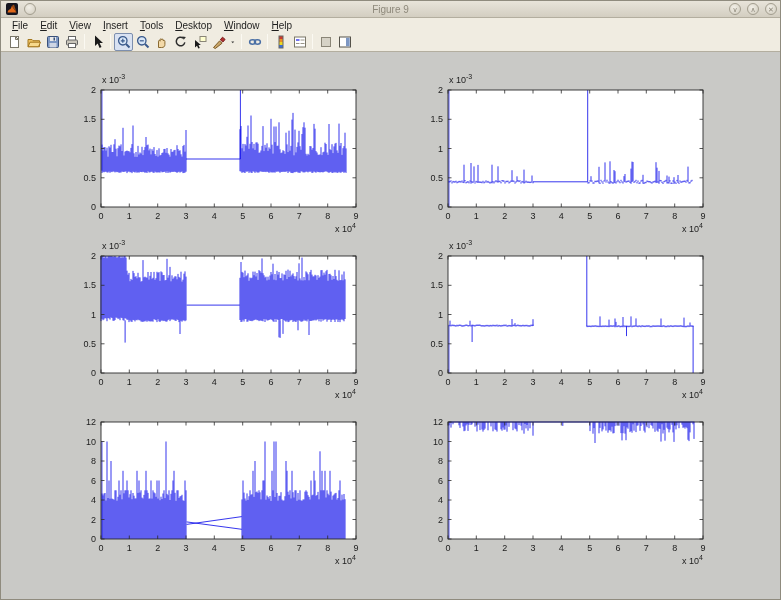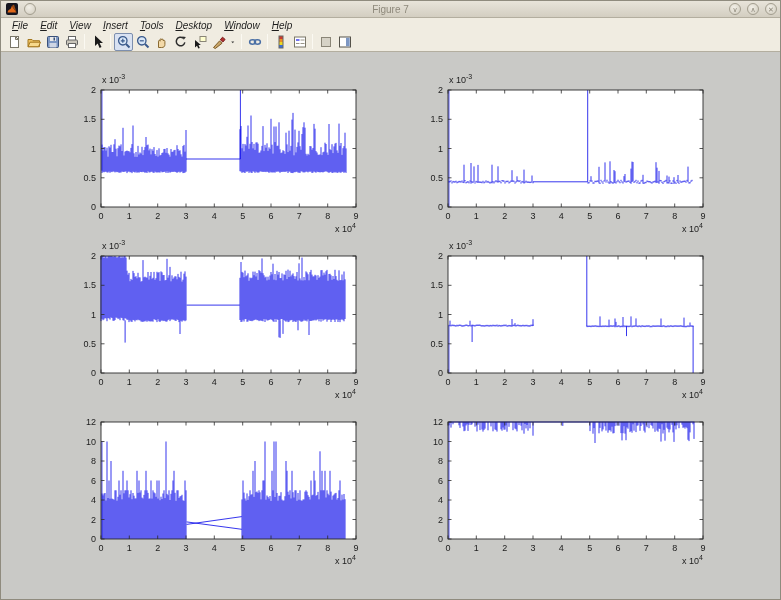--- a/index.html
+++ b/index.html
@@ -26,21 +26,21 @@
   .title-text{
     position:absolute;left:0;right:0;text-align:center;
     font-size:10px;color:#8e897b;pointer-events:none;
   }
   .win-controls{margin-left:auto;display:flex;gap:3px;}
   
   .menubar{
     height:14px;background:#f0ece1;display:flex;align-items:center;
     padding-left:5px;font-size:10px;color:#1d1d1d;
   }
-  .menu-item{padding:0 6px;cursor:default;font-style:italic;}
+  .menu-item{padding:0 6px;cursor:default;}
   
   .toolbar{
     height:20px;background:#f0ece1;display:flex;align-items:center;
     padding-left:4px;border-bottom:1px solid #b3ae9f;
   }
   .tool-btn{
     width:19px;height:18px;display:flex;align-items:center;justify-content:center;
     border:1px solid transparent;border-radius:2px;background:transparent;padding:0;
   }
   .tool-btn.narrow{width:10px;}
@@ -56,21 +56,21 @@
 
 <div class="window">
 
   <div class="titlebar">
     <svg class="app-icon" viewBox="0 0 12 12">
       <rect x="0" y="0" width="12" height="12" rx="2" fill="#14141e"></rect>
       <path d="M1.5 9.5 C3 4.5 4.2 8.5 5.8 3 L8 6 L10.5 9.5 L7.5 9.5 Z" fill="#e0681a"></path>
       <path d="M5.8 3 L8 1.6 L10.5 9.5 L8 6 Z" fill="#9a4a12"></path>
     </svg>
     <span class="tb-circle"></span>
-    <span class="title-text">Figure 7</span>
+    <span class="title-text">Figure 9</span>
     <span class="win-controls">
         <span class="tb-circle">∨</span>
         <span class="tb-circle">∧</span>
         <span class="tb-circle">✕</span>
       </span>
   </div>
 
   <div class="menubar">
       <span class="menu-item"><u>F</u>ile</span>
       <span class="menu-item"><u>E</u>dit</span>

